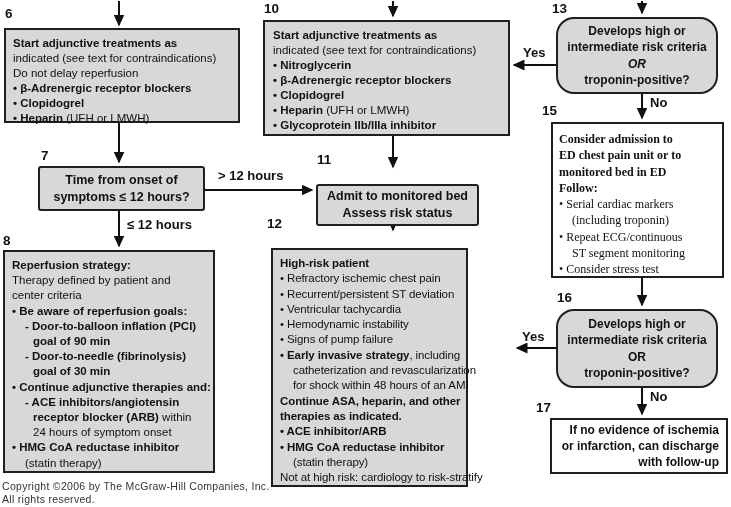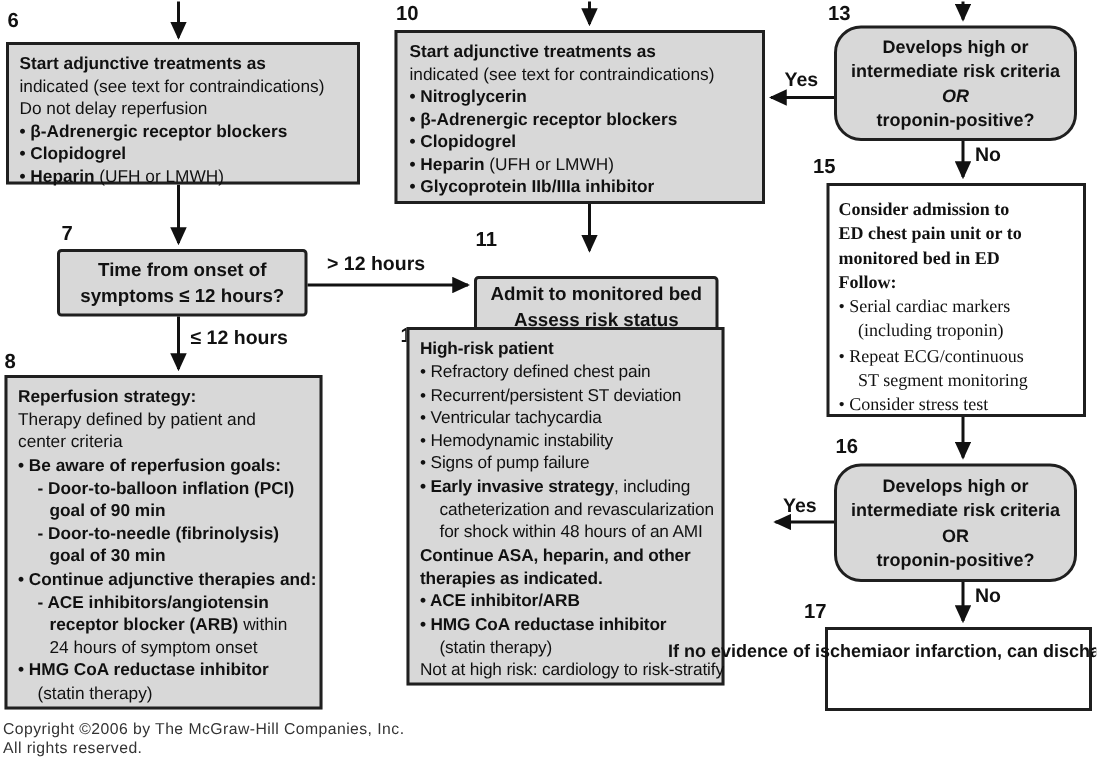--- a/index.html
+++ b/index.html
@@ -29,21 +29,21 @@
   .rounded{
     border-radius:18px;
     border-width:2.5px;
     text-align:center;
     display:flex;flex-direction:column;justify-content:center;
     font-size:12px;line-height:16.5px;
     padding:4px 2px;
   }
   .rounded.small{font-size:12.5px;line-height:17px;border-radius:3px;}
   .white{background:#ffffff;}
-  .centered{text-align:left;display:flex;justify-content:center;}
+  .centered{text-align:right;display:flex;flex-direction:column;justify-content:center;}
   .b15{font-size:12px;line-height:16.3px;padding:7px 6px;font-family:Liberation Serif, serif;}
   .b17{font-size:12px;line-height:16px;}
   .b12{line-height:15.3px;padding:6px 5px 6px 7px;letter-spacing:-0.1px;}
   .b8{line-height:15.2px;}
   .num{
     position:absolute;
     font-size:13.5px;font-weight:bold;line-height:14px;
   }
   .lbl{
     position:absolute;
@@ -133,23 +133,23 @@
       <div class="line"><span class="b">• Clopidogrel</span></div>
       <div class="line"><span class="b">• Heparin </span><span>(UFH or LMWH)</span></div>
       <div class="line"><span class="b">• Glycoprotein IIb/IIIa inhibitor</span></div>
     </div>
 
   <div class="box rounded small" style="left:316px;top:184px;width:163px;height:42px">
       <div class="line"><span class="b">Admit to monitored bed</span></div>
       <div class="line"><span class="b">Assess risk status</span></div>
     </div>
 
-  <div class="box b12" style="left:271px;top:218px;width:212px;height:239px">
+  <div class="box b12" style="left:271px;top:248px;width:197px;height:239px">
       <div class="line"><span class="b">High-risk patient</span></div>
-      <div class="line"><span>• Refractory defined chest pain</span></div>
+      <div class="line"><span>• Refractory ischemic chest pain</span></div>
       <div class="line"><span>• Recurrent/persistent ST deviation</span></div>
       <div class="line"><span>• Ventricular tachycardia</span></div>
       <div class="line"><span>• Hemodynamic instability</span></div>
       <div class="line"><span>• Signs of pump failure</span></div>
       <div class="line"><span class="b">• </span><span class="b">Early invasive strategy</span><span>, including</span></div>
       <div class="line i1"><span>catheterization and revascularization</span></div>
       <div class="line i1"><span>for shock within 48 hours of an AMI</span></div>
       <div class="line"><span class="b">Continue ASA, heparin, and other</span></div>
       <div class="line"><span class="b">therapies as indicated.</span></div>
       <div class="line"><span class="b">• ACE inhibitor/ARB</span></div>

